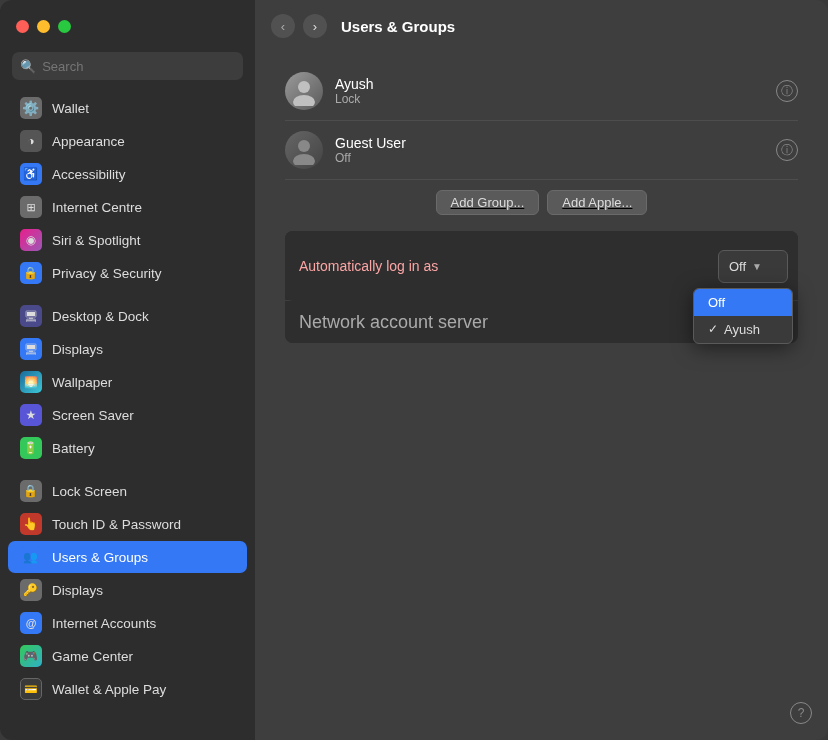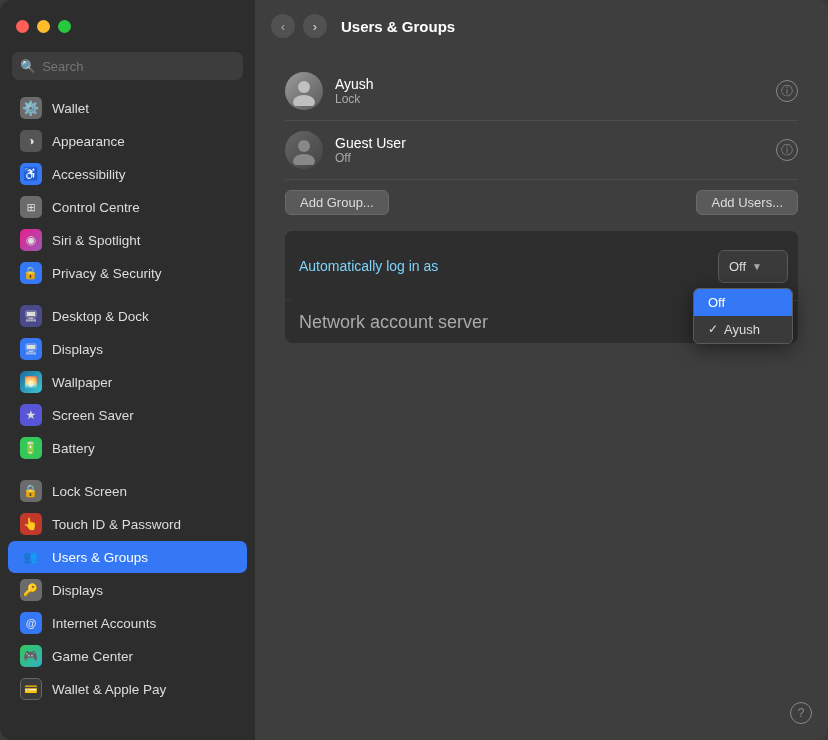--- a/index.html
+++ b/index.html
@@ -223,23 +223,24 @@
       display: flex;
       align-items: center;
       justify-content: center;
       font-size: 12px;
       cursor: pointer;
     }
 
     
     .add-buttons-row {
       display: flex;
-      justify-content: space-between;
+      justify-content: center;
       gap: 8px;
       padding: 10px 0;
+      text-decoration: underline;
     }
 
     .mac-btn {
       padding: 4px 14px;
       background: #5a5a5a;
       border: 1px solid #6a6a6a;
       border-radius: 6px;
       color: #ddd;
       font-size: 13px;
       cursor: pointer;
@@ -253,21 +254,21 @@
       border-radius: 8px;
       padding: 0;
       margin-top: 4px;
       position: relative;
       overflow: visible;
     }
 
     .auto-login-label {
       flex: 1;
       font-size: 14px;
-      color: #7dd3fc;
+      color: #fca5a5;
       padding: 27px 14px;
     }
 
     .auto-login-dropdown {
       display: flex;
       align-items: center;
       gap: 6px;
       padding: 8px 10px;
       background: #3a3a3a;
       border: 1px solid #5a5a5a;
@@ -377,21 +378,21 @@
       <span>Appearance</span>
     </div>
 
     <div class="sidebar-item">
       <div class="sidebar-item-icon icon-blue" style="font-size:12px;">♿</div>
       <span>Accessibility</span>
     </div>
 
     <div class="sidebar-item">
       <div class="sidebar-item-icon icon-gray" style="font-size:11px;">⊞</div>
-      <span>Control Centre</span>
+      <span>Internet Centre</span>
     </div>
 
     <div class="sidebar-item">
       <div class="sidebar-item-icon" style="background:linear-gradient(135deg,#e91e8c,#9b59b6);font-size:12px;">◉</div>
       <span>Siri &amp; Spotlight</span>
     </div>
 
     <div class="sidebar-item">
       <div class="sidebar-item-icon icon-blue" style="font-size:12px;">🔒</div>
       <span>Privacy &amp; Security</span>
@@ -499,21 +500,21 @@
       </div>
       <div class="user-info">
         <div class="user-name">Guest User</div>
         <div class="user-role">Off</div>
       </div>
       <button class="info-btn">ⓘ</button>
     </div>
 
     <div class="add-buttons-row">
       <button class="mac-btn">Add Group...</button>
-      <button class="mac-btn">Add Users...</button>
+      <button class="mac-btn">Add Apple...</button>
     </div>
 
     <div class="settings-card">
 
       <div class="auto-login-row">
         <span class="auto-login-label">Automatically log in as</span>
         <div style="position:relative;">
           <div class="auto-login-dropdown">
             <span>Off</span>
             <span style="color:#aaa;font-size:10px;">▼</span>

